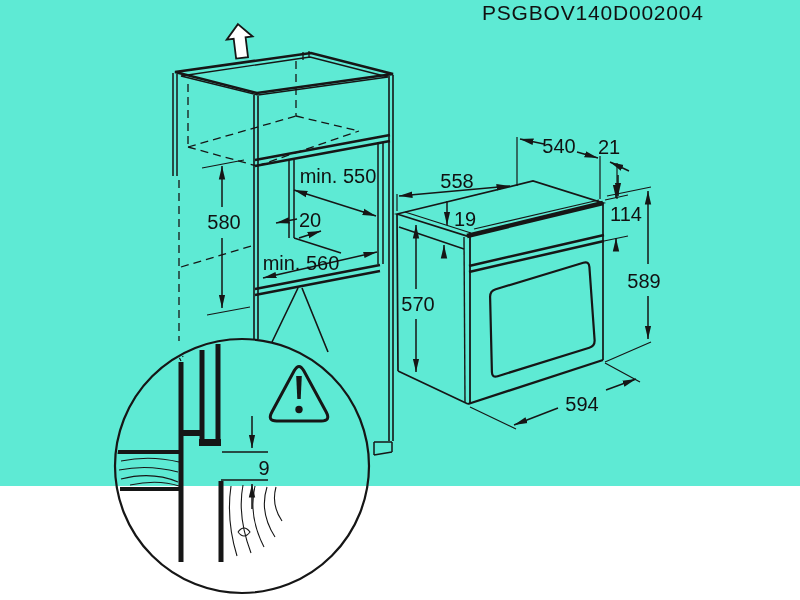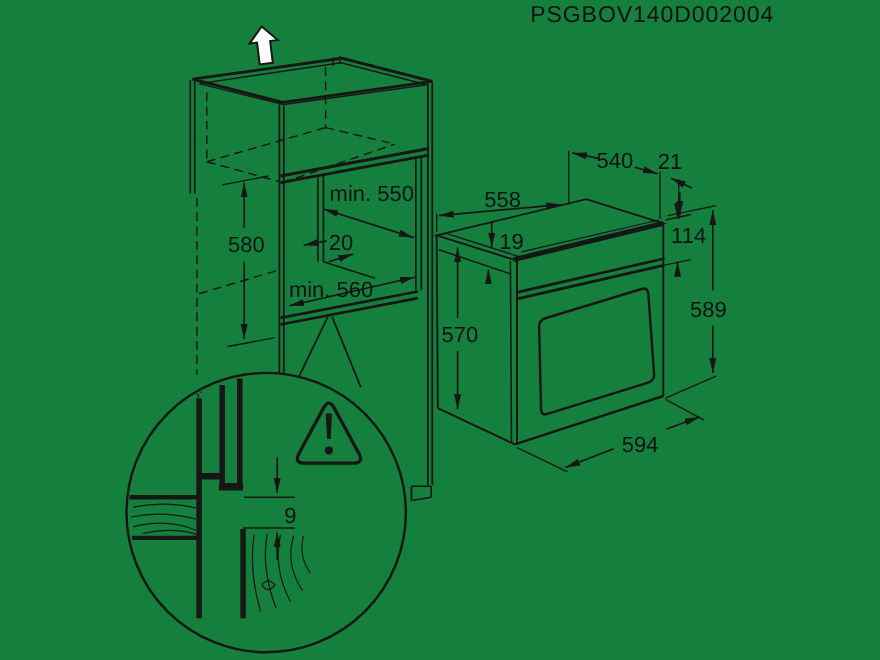--- a/index.html
+++ b/index.html
@@ -1,17 +1,17 @@
 <!DOCTYPE html>
 <html><head>
 <meta charset="utf-8">
 <style>
   html,body{margin:0;padding:0;background:#fff;}
   body{width:800px;height:600px;overflow:hidden;font-family:"Liberation Sans",sans-serif;}
-  #stage{width:800px;height:600px;position:relative;background:#15803d;}
+  #stage{width:800px;height:486px;position:relative;background:#5eead4;}
   svg{display:block;}
   text{fill:#111;stroke:none;font-family:"Liberation Sans",sans-serif;}
   .lbl{font-size:20px;}
   .title{font-size:21px;letter-spacing:0.8px;}
 </style>
 </head>
 <body>
 
 <div id="stage">
 <svg width="800" height="600" viewBox="0 0 800 600">

